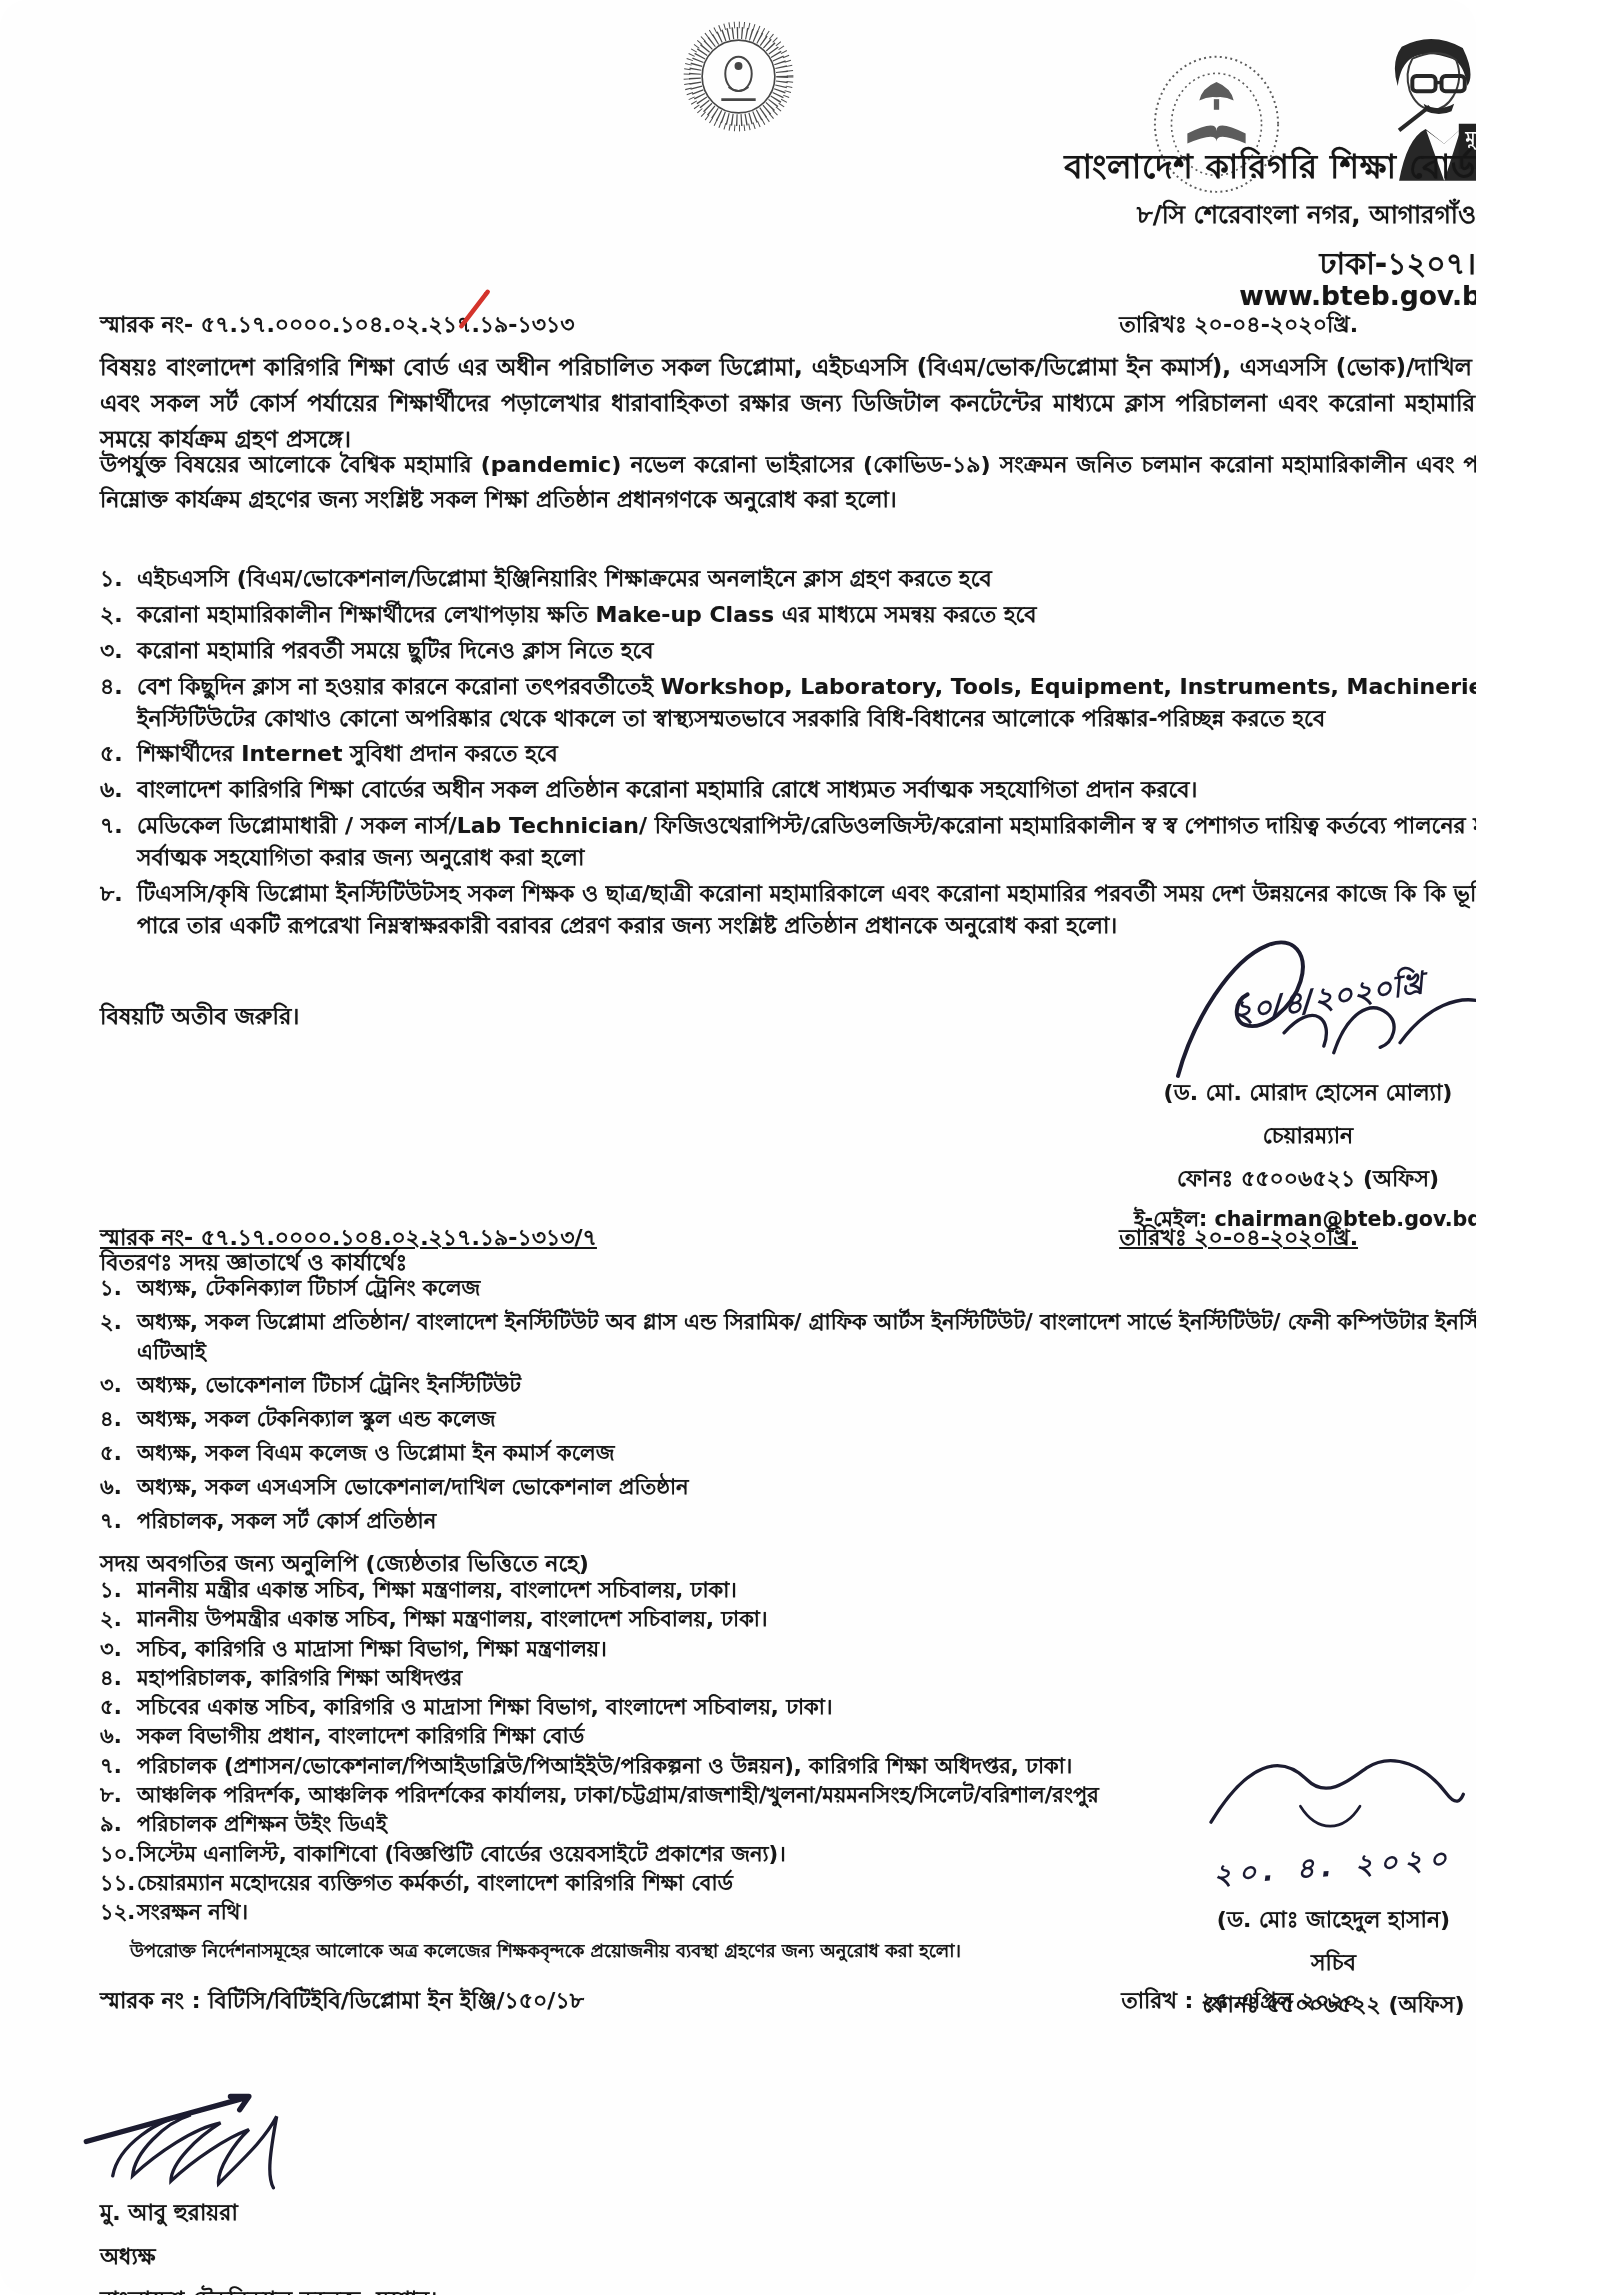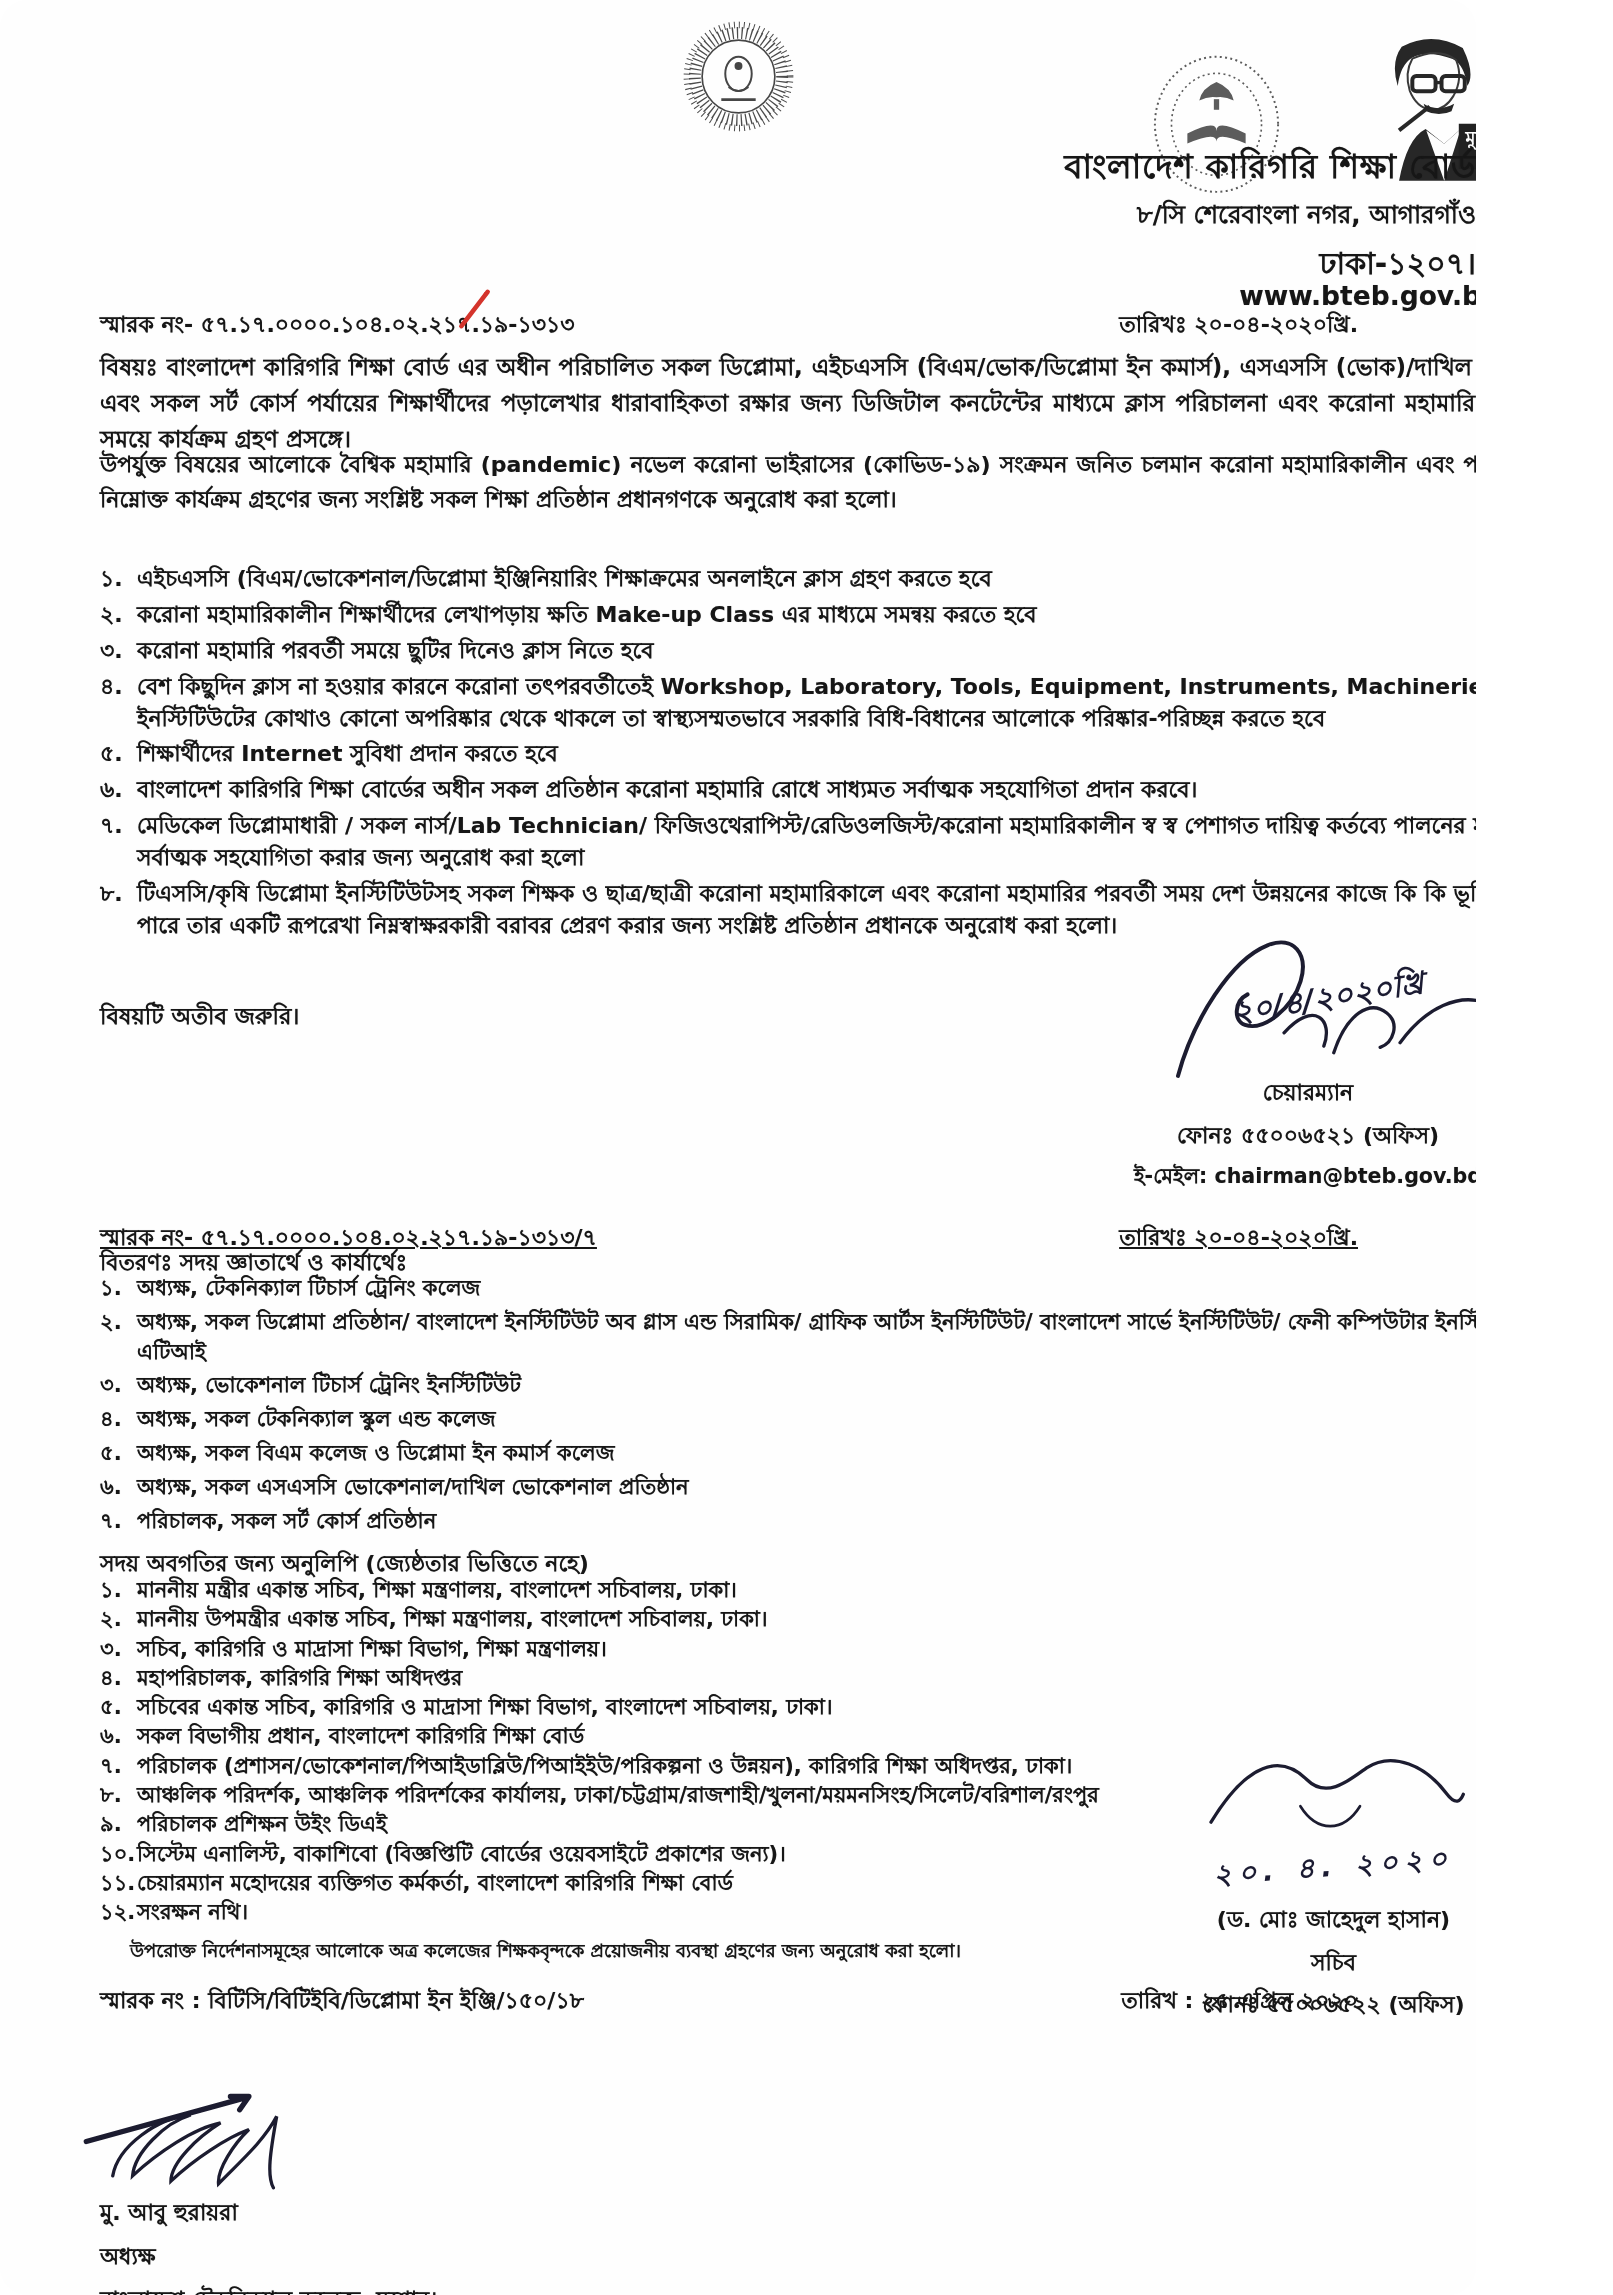--- a/index.html
+++ b/index.html
@@ -143,20 +143,21 @@
   </div>
 
   <div class="urgent">বিষয়টি অতীব জরুরি।</div>
 
   <svg class="chair-sig" width="411" height="166" viewBox="0 0 620 250">
     <path d="M95 235 C118 150 175 60 230 38 C270 22 292 52 280 92 C268 132 225 168 196 158 C178 152 180 122 200 112" fill="none" stroke="#1c1c30" stroke-width="6" stroke-linecap="round"></path>
     <path d="M255 170 C300 120 330 150 315 190 M330 200 C350 140 385 120 410 140 C430 156 420 185 400 192 M430 185 C470 130 520 110 560 125 C590 136 600 118 608 100" fill="none" stroke="#1c1c30" stroke-width="5" stroke-linecap="round"></path>
   </svg>
   <div class="hw chair-date">২০/৪/২০২০খ্রি</div>
   <div class="chair-block">
+    <div class="ln">(ড. মো. মোরাদ হোসেন মোল্যা)</div>
     <div class="ln">চেয়ারম্যান</div>
     <div class="ln">ফোনঃ ৫৫০০৬৫২১ (অফিস)</div>
     <div class="ln email">ই-মেইল: chairman@bteb.gov.bd</div>
   </div>
 
   <div class="row memo2-row">
     <span>স্মারক নং- ৫৭.১৭.০০০০.১০৪.০২.২১৭.১৯-১৩১৩/৭</span>
     <span>তারিখঃ ২০-০৪-২০২০খ্রি.</span>
   </div>
 

